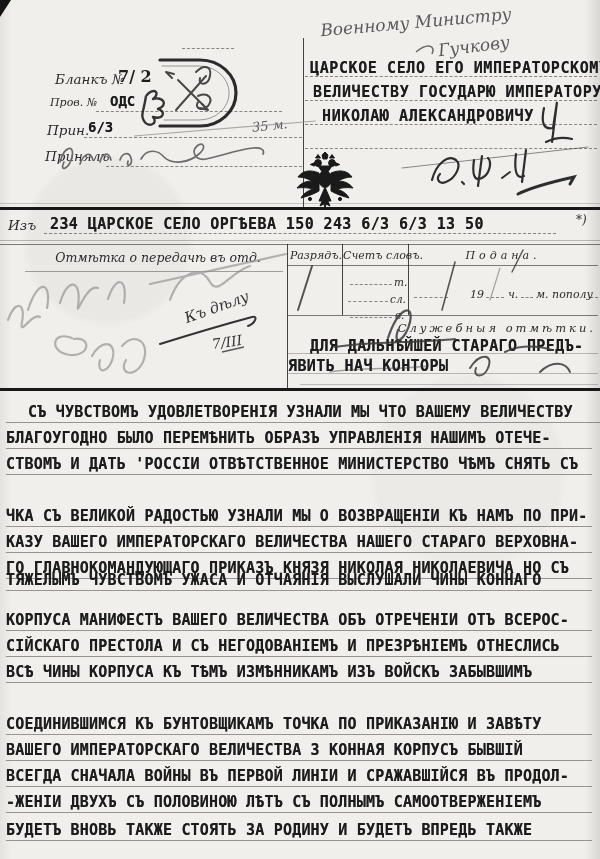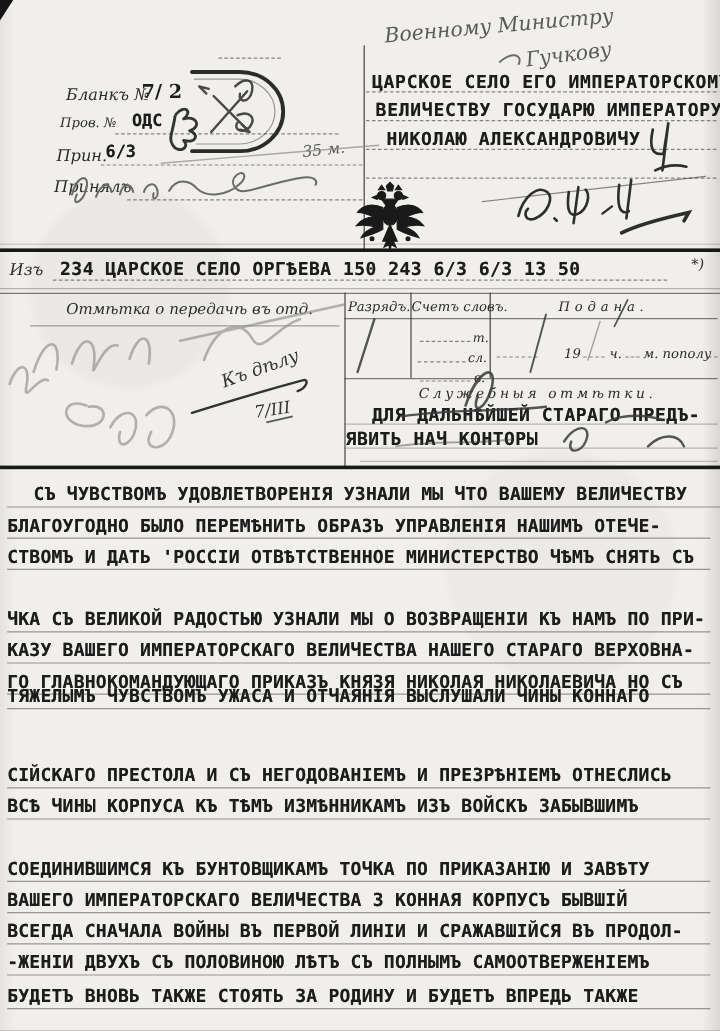--- a/index.html
+++ b/index.html
@@ -92,39 +92,40 @@
 
   <div class="abs ruledash" style="left:414px;top:297px;width:34px;"></div>
   <div class="abs lbl" style="left:470px;top:288px;font-size:11px;">19</div>
   <div class="abs ruledash" style="left:486px;top:297px;width:18px;"></div>
   <div class="abs lbl" style="left:508px;top:288px;font-size:11px;">ч.</div>
   <div class="abs ruledash" style="left:521px;top:297px;width:12px;"></div>
   <div class="abs lbl" style="left:536px;top:288px;font-size:11px;">м. пополу</div>
   <div class="abs ruledash" style="left:590px;top:297px;width:8px;"></div>
   <div class="abs rule" style="left:287px;top:315px;width:311px;"></div>
 
-  <div class="abs lbl" style="left:300px;top:321px;width:296px;text-align:center;font-size:11.5px;letter-spacing:3px;">Служебныя отмѣтки.</div>
+  <div class="abs lbl" style="left:300px;top:321px;width:296px;text-align:right;font-size:11.5px;letter-spacing:3px;">Служебныя отмѣтки.</div>
   <div class="abs typed" style="left:310px;top:337px;font-size:15px;letter-spacing:.4px;">ДЛЯ ДАЛЬНѢЙШЕЙ СТАРАГО ПРЕДЪ-</div>
   <div class="abs rule" style="left:287px;top:353px;width:311px;opacity:.5;"></div>
   <div class="abs typed" style="left:288px;top:357px;font-size:15px;letter-spacing:.4px;">ЯВИТЬ НАЧ КОНТОРЫ</div>
   <div class="abs rule" style="left:287px;top:373px;width:311px;opacity:.5;"></div>
   <div class="abs rule" style="left:300px;top:384px;width:298px;opacity:.45;"></div>
 
   <div class="abs handdark" style="left:183px;top:298px;font-size:15px;transform:rotate(-20deg);">Къ дѣлу</div>
   <div class="abs handdark" style="left:212px;top:334px;font-size:14px;transform:rotate(-8deg);">7/III</div>
 
   <div class="abs thickbar" style="left:0;top:388px;width:600px;height:2.6px;"></div>
 
   <div class="abs typed bodyline" style="top:402px;padding-left:22px;">СЪ ЧУВСТВОМЪ УДОВЛЕТВОРЕНІЯ УЗНАЛИ МЫ ЧТО ВАШЕМУ ВЕЛИЧЕСТВУ</div>
   <div class="abs typed bodyline" style="top:428px;">БЛАГОУГОДНО БЫЛО ПЕРЕМѢНИТЬ ОБРАЗЪ УПРАВЛЕНІЯ НАШИМЪ ОТЕЧЕ-</div>
   <div class="abs typed bodyline" style="top:454px;">СТВОМЪ И ДАТЬ 'РОССІИ ОТВѢТСТВЕННОЕ МИНИСТЕРСТВО ЧѢМЪ СНЯТЬ СЪ</div>
   <div class="abs typed bodyline" style="top:506px;">ЧКА СЪ ВЕЛИКОЙ РАДОСТЬЮ УЗНАЛИ МЫ О ВОЗВРАЩЕНІИ КЪ НАМЪ ПО ПРИ-</div>
   <div class="abs typed bodyline" style="top:532px;">КАЗУ ВАШЕГО ИМПЕРАТОРСКАГО ВЕЛИЧЕСТВА НАШЕГО СТАРАГО ВЕРХОВНА-</div>
   <div class="abs typed bodyline" style="top:558px;">ГО ГЛАВНОКОМАНДУЮЩАГО ПРИКАЗЪ КНЯЗЯ НИКОЛАЯ НИКОЛАЕВИЧА НО СЪ</div>
   <div class="abs typed bodyline" style="top:570px;">ТЯЖЕЛЫМЪ ЧУВСТВОМЪ УЖАСА И ОТЧАЯНІЯ ВЫСЛУШАЛИ ЧИНЫ КОННАГО</div>
+  <div class="abs typed bodyline" style="top:610px;">КОРПУСА МАНИФЕСТЪ ВАШЕГО ВЕЛИЧЕСТВА ОБЪ ОТРЕЧЕНІИ ОТЪ ВСЕРОС-</div>
   <div class="abs typed bodyline" style="top:636px;">СІЙСКАГО ПРЕСТОЛА И СЪ НЕГОДОВАНІЕМЪ И ПРЕЗРѢНІЕМЪ ОТНЕСЛИСЬ</div>
   <div class="abs typed bodyline" style="top:662px;">ВСѢ ЧИНЫ КОРПУСА КЪ ТѢМЪ ИЗМѢННИКАМЪ ИЗЪ ВОЙСКЪ ЗАБЫВШИМЪ</div>
   <div class="abs typed bodyline" style="top:714px;">СОЕДИНИВШИМСЯ КЪ БУНТОВЩИКАМЪ ТОЧКА ПО ПРИКАЗАНІЮ И ЗАВѢТУ</div>
   <div class="abs typed bodyline" style="top:740px;">ВАШЕГО ИМПЕРАТОРСКАГО ВЕЛИЧЕСТВА 3 КОННАЯ КОРПУСЪ БЫВШІЙ</div>
   <div class="abs typed bodyline" style="top:766px;">ВСЕГДА СНАЧАЛА ВОЙНЫ ВЪ ПЕРВОЙ ЛИНІИ И СРАЖАВШІЙСЯ ВЪ ПРОДОЛ-</div>
   <div class="abs typed bodyline" style="top:792px;">-ЖЕНІИ ДВУХЪ СЪ ПОЛОВИНОЮ ЛѢТЪ СЪ ПОЛНЫМЪ САМООТВЕРЖЕНІЕМЪ</div>
   <div class="abs typed bodyline" style="top:820px;">БУДЕТЪ ВНОВЬ ТАКЖЕ СТОЯТЬ ЗА РОДИНУ И БУДЕТЪ ВПРЕДЬ ТАКЖЕ</div>
 
   <svg class="abs" style="left:0;top:0;pointer-events:none;" width="600" height="859" viewBox="0 0 600 859">
 

